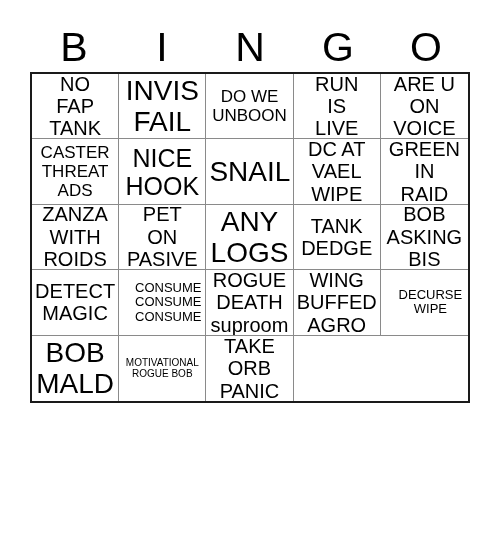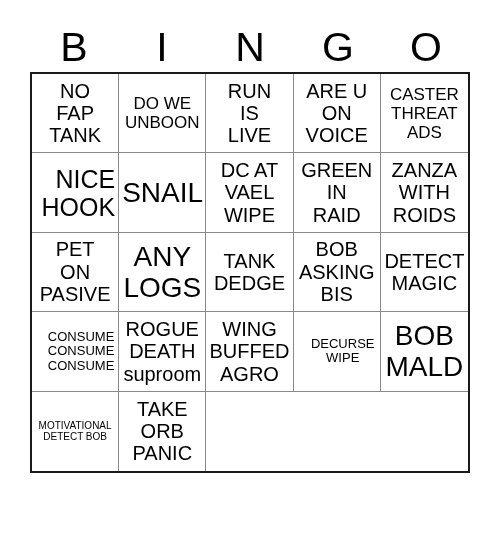--- a/index.html
+++ b/index.html
@@ -40,21 +40,21 @@
     line-height: 1;
     letter-spacing: 0;
     color: #000000;
   }
   
   #grid {
     position: absolute;
     left: 30px;
     top: 72px;
     width: 440px;
-    height: 401px;
+    height: 331px;
     border: 2px solid #1a1a1a;
     box-sizing: border-box;
     display: grid;
     grid-template-columns: repeat(5, 1fr);
     grid-template-rows: repeat(5, 1fr);
   }
   .cell {
     border-right: 1px solid #8a8a8a;
     border-bottom: 1px solid #8a8a8a;
     box-sizing: border-box;
@@ -69,21 +69,21 @@
   .cell:nth-child(n+21) { border-bottom: none; }
   .cell-text {
     display: block;
     width: 100%;
     line-height: 1.12;
     color: #000000;
     white-space: pre-line;
   }
   
   .sz-xl   { font-size: 28px; }
-  .sz-lg   { font-size: 25px; text-align: right; }
+  .sz-lg   { font-size: 25px; }
   .sz-md   { font-size: 20px; }
   .sz-sm   { font-size: 17px; }
   .sz-xs   { font-size: 13px; margin-left: 12px; }
   .sz-xxs  { font-size: 10px; }
 </style>
 </head>
 <body>
 
 <div id="card">
 
@@ -96,20 +96,24 @@
   </div>
 
   <div id="grid">
 
     <div class="cell">
         <span class="cell-text sz-md">NO
 FAP
 TANK</span>
       </div>
     <div class="cell">
+        <span class="cell-text sz-xl">INVIS
+FAIL</span>
+      </div>
+    <div class="cell">
         <span class="cell-text sz-sm">DO WE
 UNBOON</span>
       </div>
     <div class="cell">
         <span class="cell-text sz-md">RUN
 IS
 LIVE</span>
       </div>
     <div class="cell">
         <span class="cell-text sz-md">ARE U
@@ -187,21 +191,21 @@
     <div class="cell">
         <span class="cell-text sz-xs">DECURSE
 WIPE</span>
       </div>
     <div class="cell">
         <span class="cell-text sz-xl">BOB
 MALD</span>
       </div>
     <div class="cell">
         <span class="cell-text sz-xxs">MOTIVATIONAL
-DETECT BOB</span>
+ROGUE BOB</span>
       </div>
     <div class="cell">
         <span class="cell-text sz-md">TAKE
 ORB
 PANIC</span>
       </div>
   </div>
 
 </div>
 

